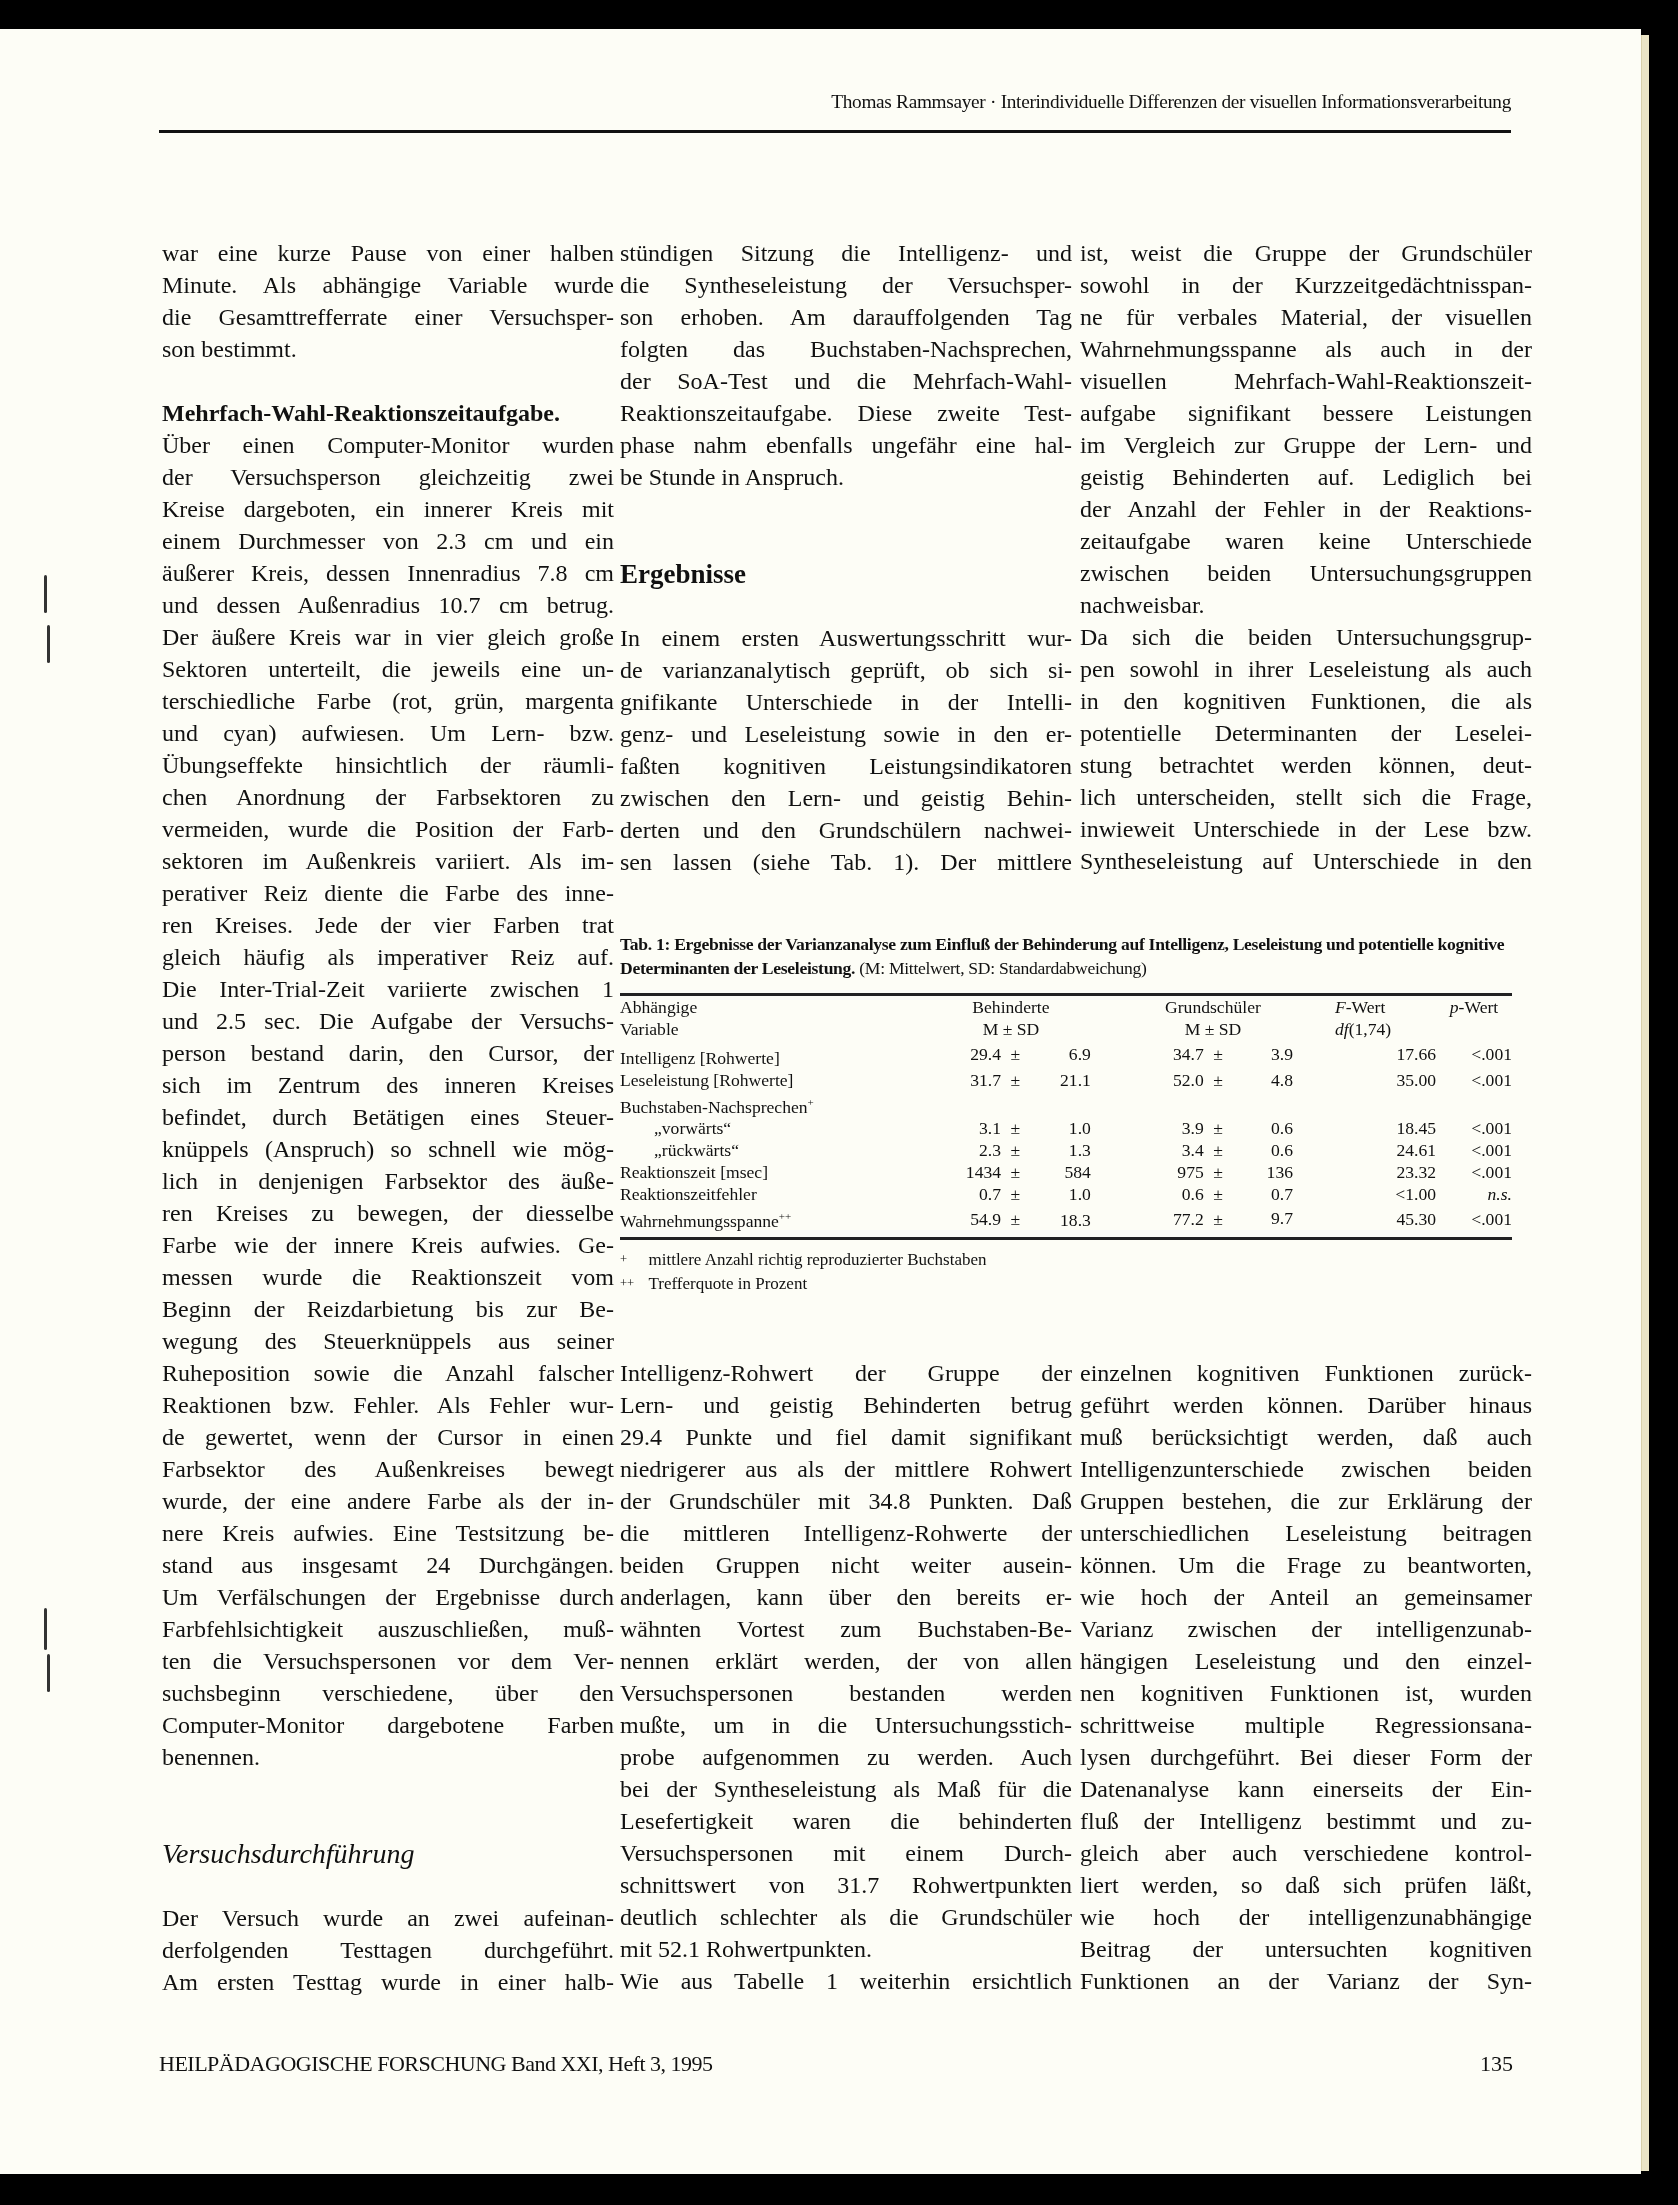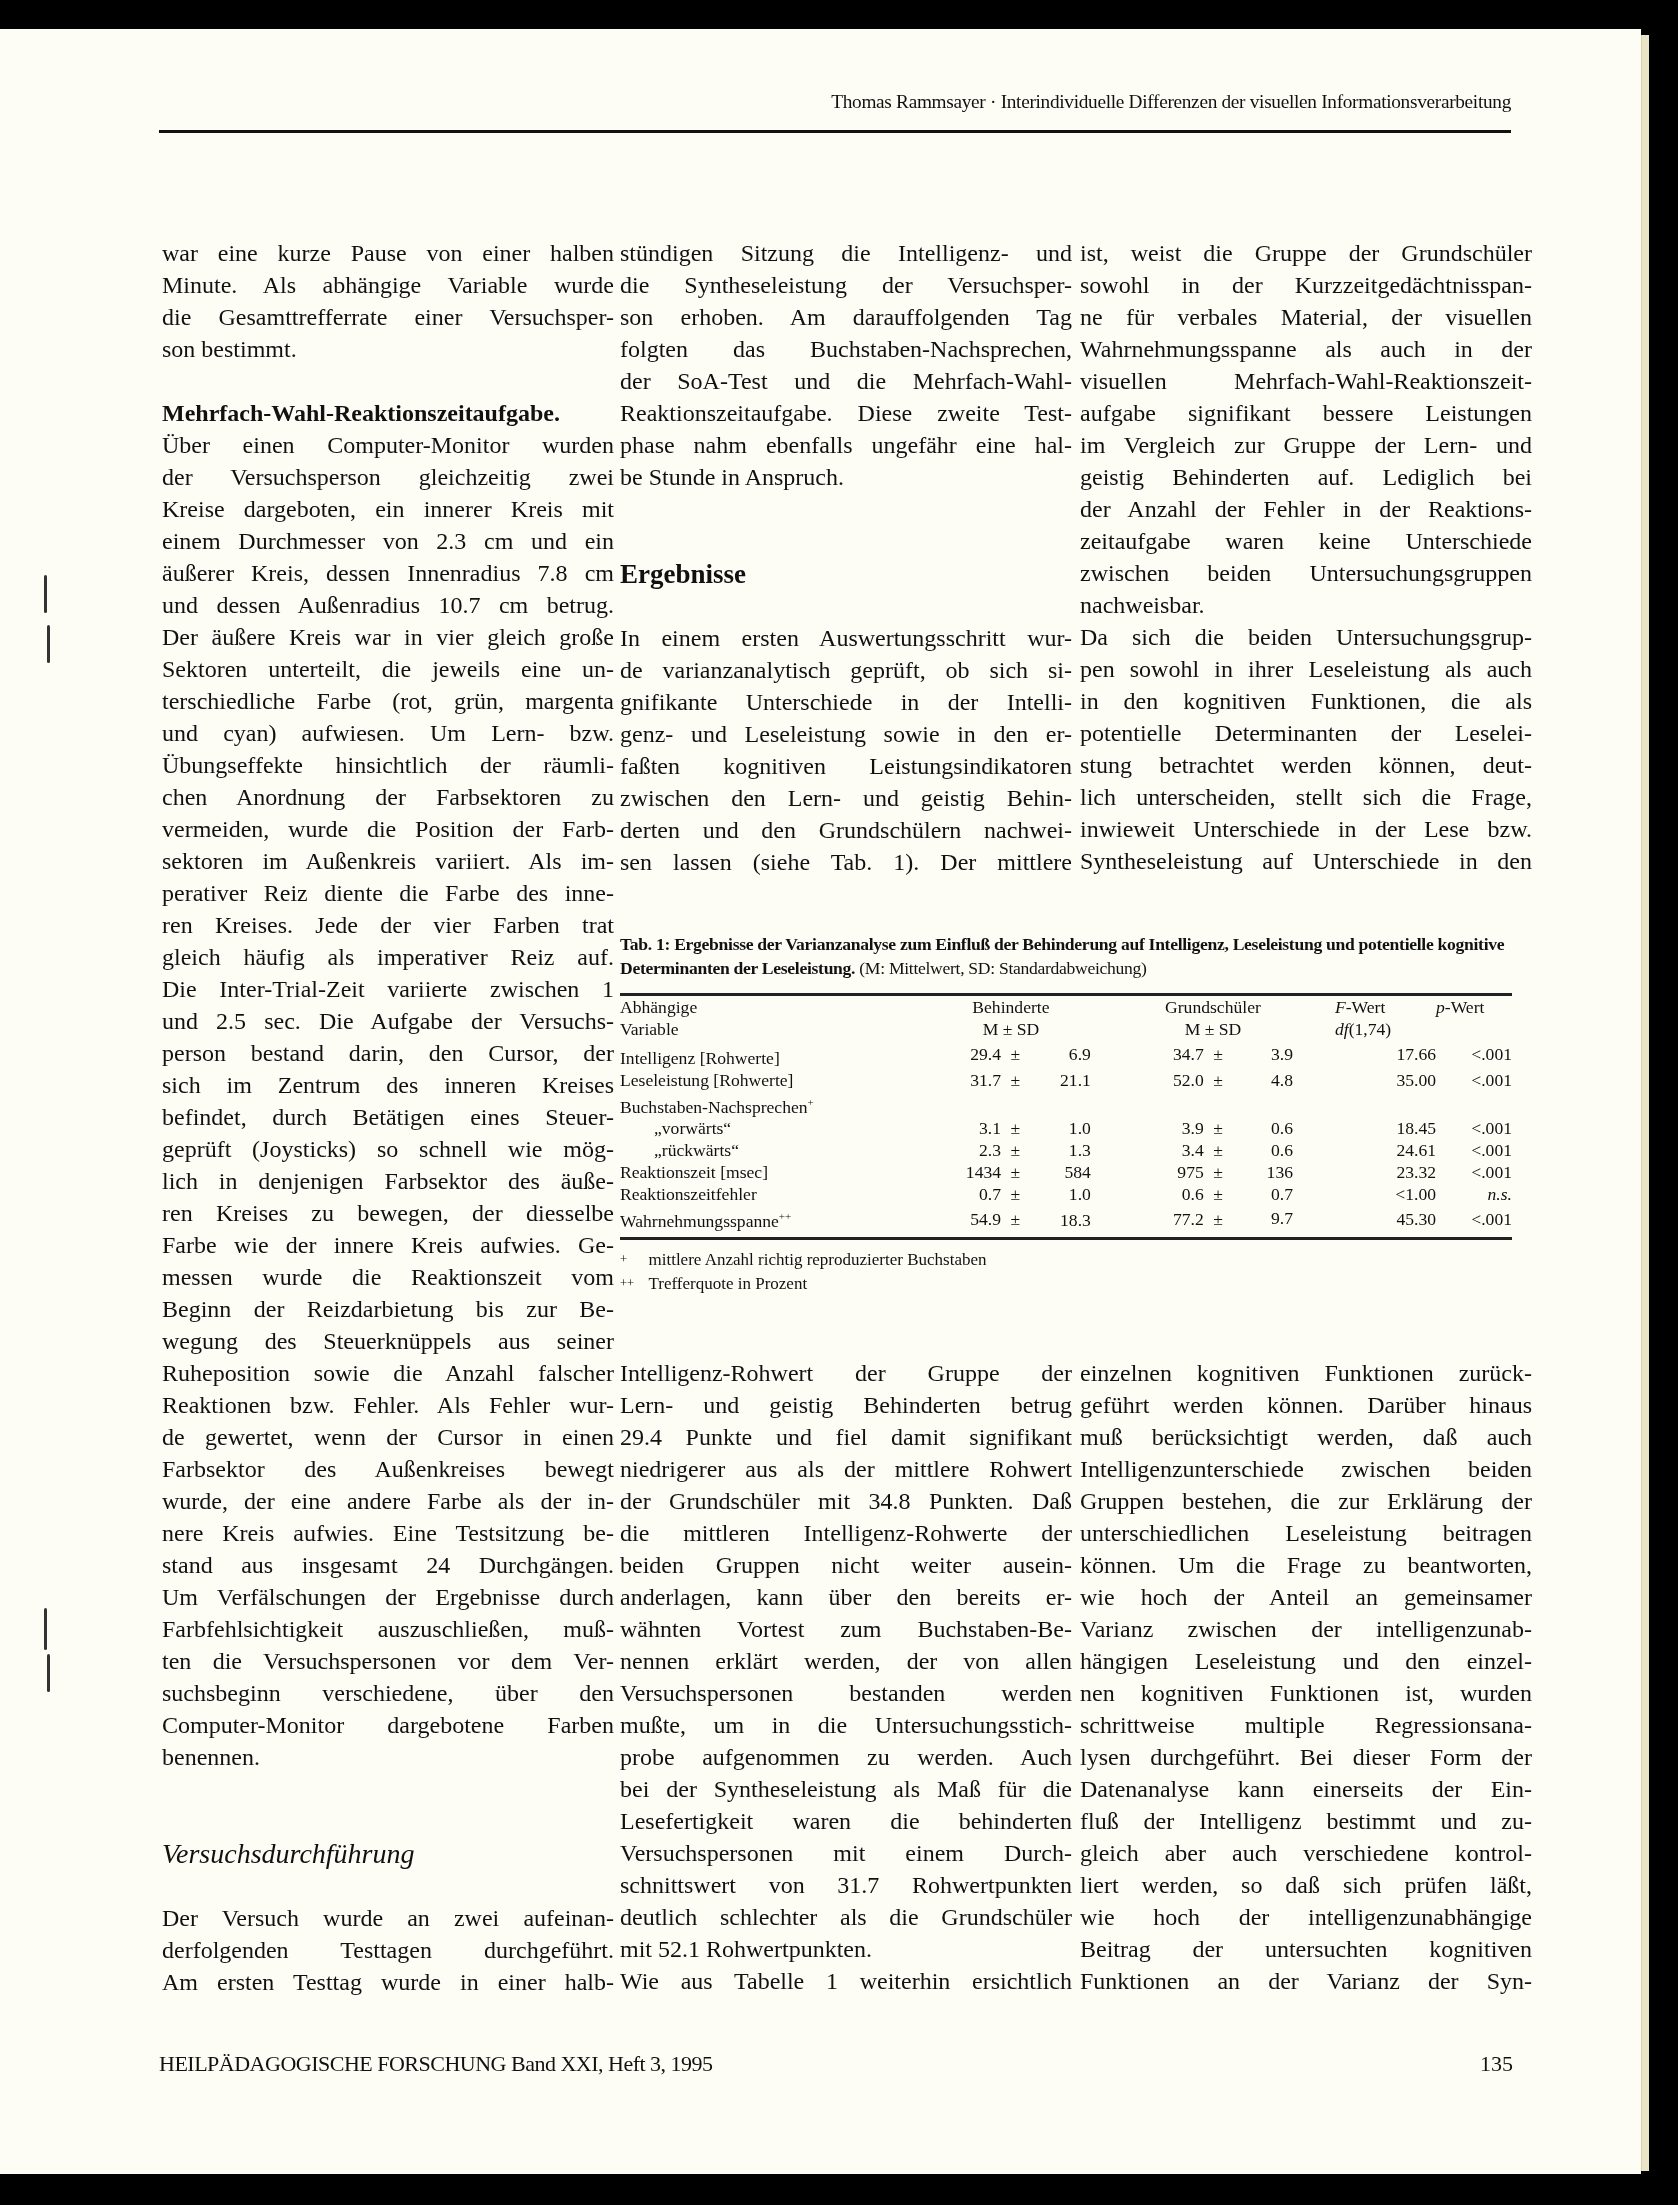--- a/index.html
+++ b/index.html
@@ -112,21 +112,21 @@
       <span class="line">vermeiden, wurde die Position der Farb-</span>
       <span class="line">sektoren im Außenkreis variiert. Als im-</span>
       <span class="line">perativer Reiz diente die Farbe des inne-</span>
       <span class="line">ren Kreises. Jede der vier Farben trat</span>
       <span class="line">gleich häufig als imperativer Reiz auf.</span>
       <span class="line">Die Inter-Trial-Zeit variierte zwischen 1</span>
       <span class="line">und 2.5 sec. Die Aufgabe der Versuchs-</span>
       <span class="line">person bestand darin, den Cursor, der</span>
       <span class="line">sich im Zentrum des inneren Kreises</span>
       <span class="line">befindet, durch Betätigen eines Steuer-</span>
-      <span class="line">geprüft (Joysticks) so schnell wie mög-</span>
+      <span class="line">knüppels (Anspruch) so schnell wie mög-</span>
       <span class="line">lich in denjenigen Farbsektor des äuße-</span>
       <span class="line">ren Kreises zu bewegen, der diesselbe</span>
       <span class="line">Farbe wie der innere Kreis aufwies. Ge-</span>
       <span class="line">messen wurde die Reaktionszeit vom</span>
       <span class="line">Beginn der Reizdarbietung bis zur Be-</span>
       <span class="line">wegung des Steuerknüppels aus seiner</span>
       <span class="line">Ruheposition sowie die Anzahl falscher</span>
       <span class="line">Reaktionen bzw. Fehler. Als Fehler wur-</span>
       <span class="line">de gewertet, wenn der Cursor in einen</span>
       <span class="line">Farbsektor des Außenkreises bewegt</span>
@@ -223,21 +223,21 @@
         </th>
         <th style="width:42px"></th>
         <th colspan="3" style="text-align:center; width:176px">
           <span>Grundschüler</span><br>
           <span>M ± SD</span>
         </th>
         <th style="text-align:left; padding-left:42px !important; width:101px">
           <span class="it">F</span><span>-Wert</span><br>
           <span class="it">df</span><span>(1,74)</span>
         </th>
-        <th style="text-align:left; width:76px">
+        <th style="text-align:center; width:76px">
           <span class="it">p</span><span>-Wert</span>
         </th>
       </tr>
     </thead>
     <tbody id="table-body">
         <tr>
           <td class="c-var" style="padding-top: 6.7px;">Intelligenz [Rohwerte]</td>
           <td class="c-mean">29.4</td>
           <td class="c-pm">±</td>
           <td class="c-sd">6.9</td>

